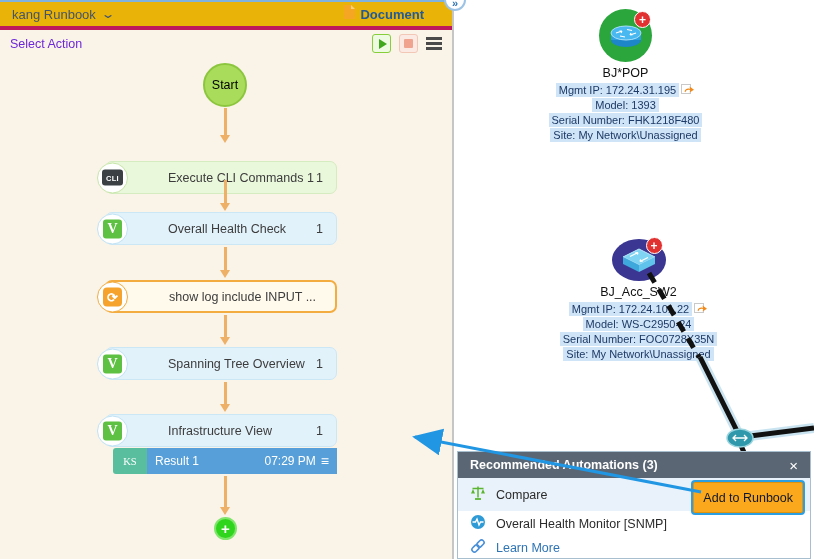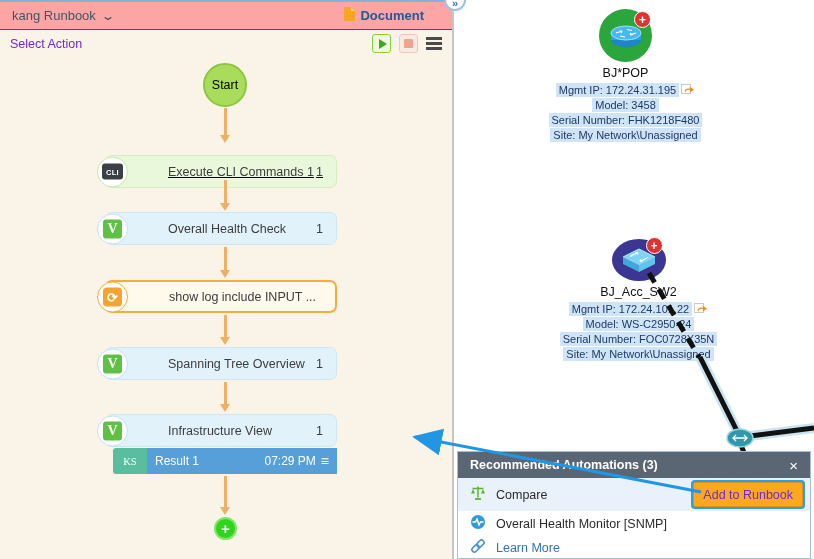--- a/index.html
+++ b/index.html
@@ -12,23 +12,23 @@
   }
 
   
   .left-panel {
     position:absolute; left:0; top:0; width:454px; height:559px;
     background:#FAF3E8;
     border-right:2px solid #C6C6C6;
     z-index:5;
   }
   .lp-header {
-    height:30px; background:#fca5a5;
+    height:30px; background:#eab308;
     border-top:2px solid #7FB2DC;
-    border-bottom:1px solid #be185d;
+    border-bottom:4px solid #be185d;
     display:flex; align-items:center; padding:0 12px;
   }
   .lp-title { font-size:13px; color:#44546A; }
   .lp-title-chevron { font-size:12px; color:#44546A; margin-left:7px; transform:scaleX(1.5); display:inline-block; }
   .lp-doc { margin-left:auto; display:flex; align-items:center; gap:5px; margin-right:16px; cursor:pointer;font-weight:bold; }
   .lp-doc-label { font-size:13px; color:#215A96; }
   .collapse-btn {
     position:absolute; left:444px; top:-11px; width:22px; height:22px;
     border-radius:50%; background:#fff; border:2px solid #9CC3E5;
     color:#2E74B5; font-size:11px; font-weight:bold;
@@ -147,24 +147,24 @@
     font-size:12.5px; font-weight:bold;
   }
   .ap-close { margin-left:auto; font-size:15px; font-weight:normal; cursor:pointer; }
   .ap-row { display:flex; align-items:center; padding:0 12px; position:relative; }
   .ap-row1 { height:33px; background:#E9F2FA; }
   .ap-row2 { height:25px; }
   .ap-row3 { height:23px; }
   .ap-label { font-size:12.5px; color:#2B2B2B; margin-left:10px; }
   .ap-link  { color:#2E74B5; }
   .ap-btn {
-    position:absolute; right:7px; top:4px; height:25px; padding:0 9px;
+    position:absolute; right:7px; top:4px; height:31px; padding:0 9px;
     background:#FBA81C; border:1px solid #DD9210; border-radius:2px;
     box-shadow:0 0 0 2px #2D9FE0;
-    font-size:12.5px; color:#6d28d9;
+    font-size:12.5px; color:#0f172a;
     display:flex; align-items:center; cursor:pointer;
   }
 
   .pointer-arrow { position:absolute; left:0; top:0; z-index:10; pointer-events:none; }
 </style>
 </head>
 <body>
 
 <div class="left-panel">
 
@@ -201,21 +201,21 @@
           <i></i>
         </span>
     </span>
   </div>
 
   <div class="start-node">
     <span>Start</span>
   </div>
 
   <div class="flow-line" style="top:108px;height:28px;"></div>
-  <div class="step step-green" style="top:155px;text-decoration:underline;">
+  <div class="step step-green" style="top:161px;">
     <span class="step-iconwrap ring-green">
       <span class="badge-cli">CLI</span>
     </span>
     <span class="step-name">Execute CLI Commands 1</span>
     <span class="step-count">1</span>
   </div>
 
   <div class="flow-line" style="top:180px;height:24px;"></div>
   <div class="step step-blue" style="top:212px;">
     <span class="step-iconwrap ring-blue">
@@ -298,21 +298,21 @@
   <div class="dev-info">
     <div class="mgmt-row">
       <span class="line">Mgmt IP: 172.24.31.195</span>
       <span>
         <svg width="14" height="12" viewBox="0 0 14 12">
             <rect x="0.5" y="1.5" width="9" height="9" fill="#fff" stroke="#C9C9C9"></rect>
             <path d="M3.5 8.5 C4.5 5.5, 7 5, 9 6 L8.6 3.4 L13 6.8 L8.6 9.6 L9.2 7.3 C7.2 6.3, 5 7, 4.4 9.3 Z" fill="#F08A1D"></path>
           </svg>
       </span>
     </div>
-    <div><span class="line">Model: 3458</span></div>
+    <div><span class="line">Model: 1393</span></div>
     <div><span class="line">Serial Number: FHK1218F480</span></div>
     <div><span class="line">Site: My Network\Unassigned</span></div>
   </div>
 </div>
 
 <div class="device" id="dev2">
   <div class="dev-iconwrap">
     <div class="dev-ellipse">
       <svg width="42" height="32" viewBox="0 0 42 32">
         <polygon points="5,13 21,5 37,13 21,21" fill="#7FD4F4" stroke="#B8E9FA" stroke-width="1"></polygon>

